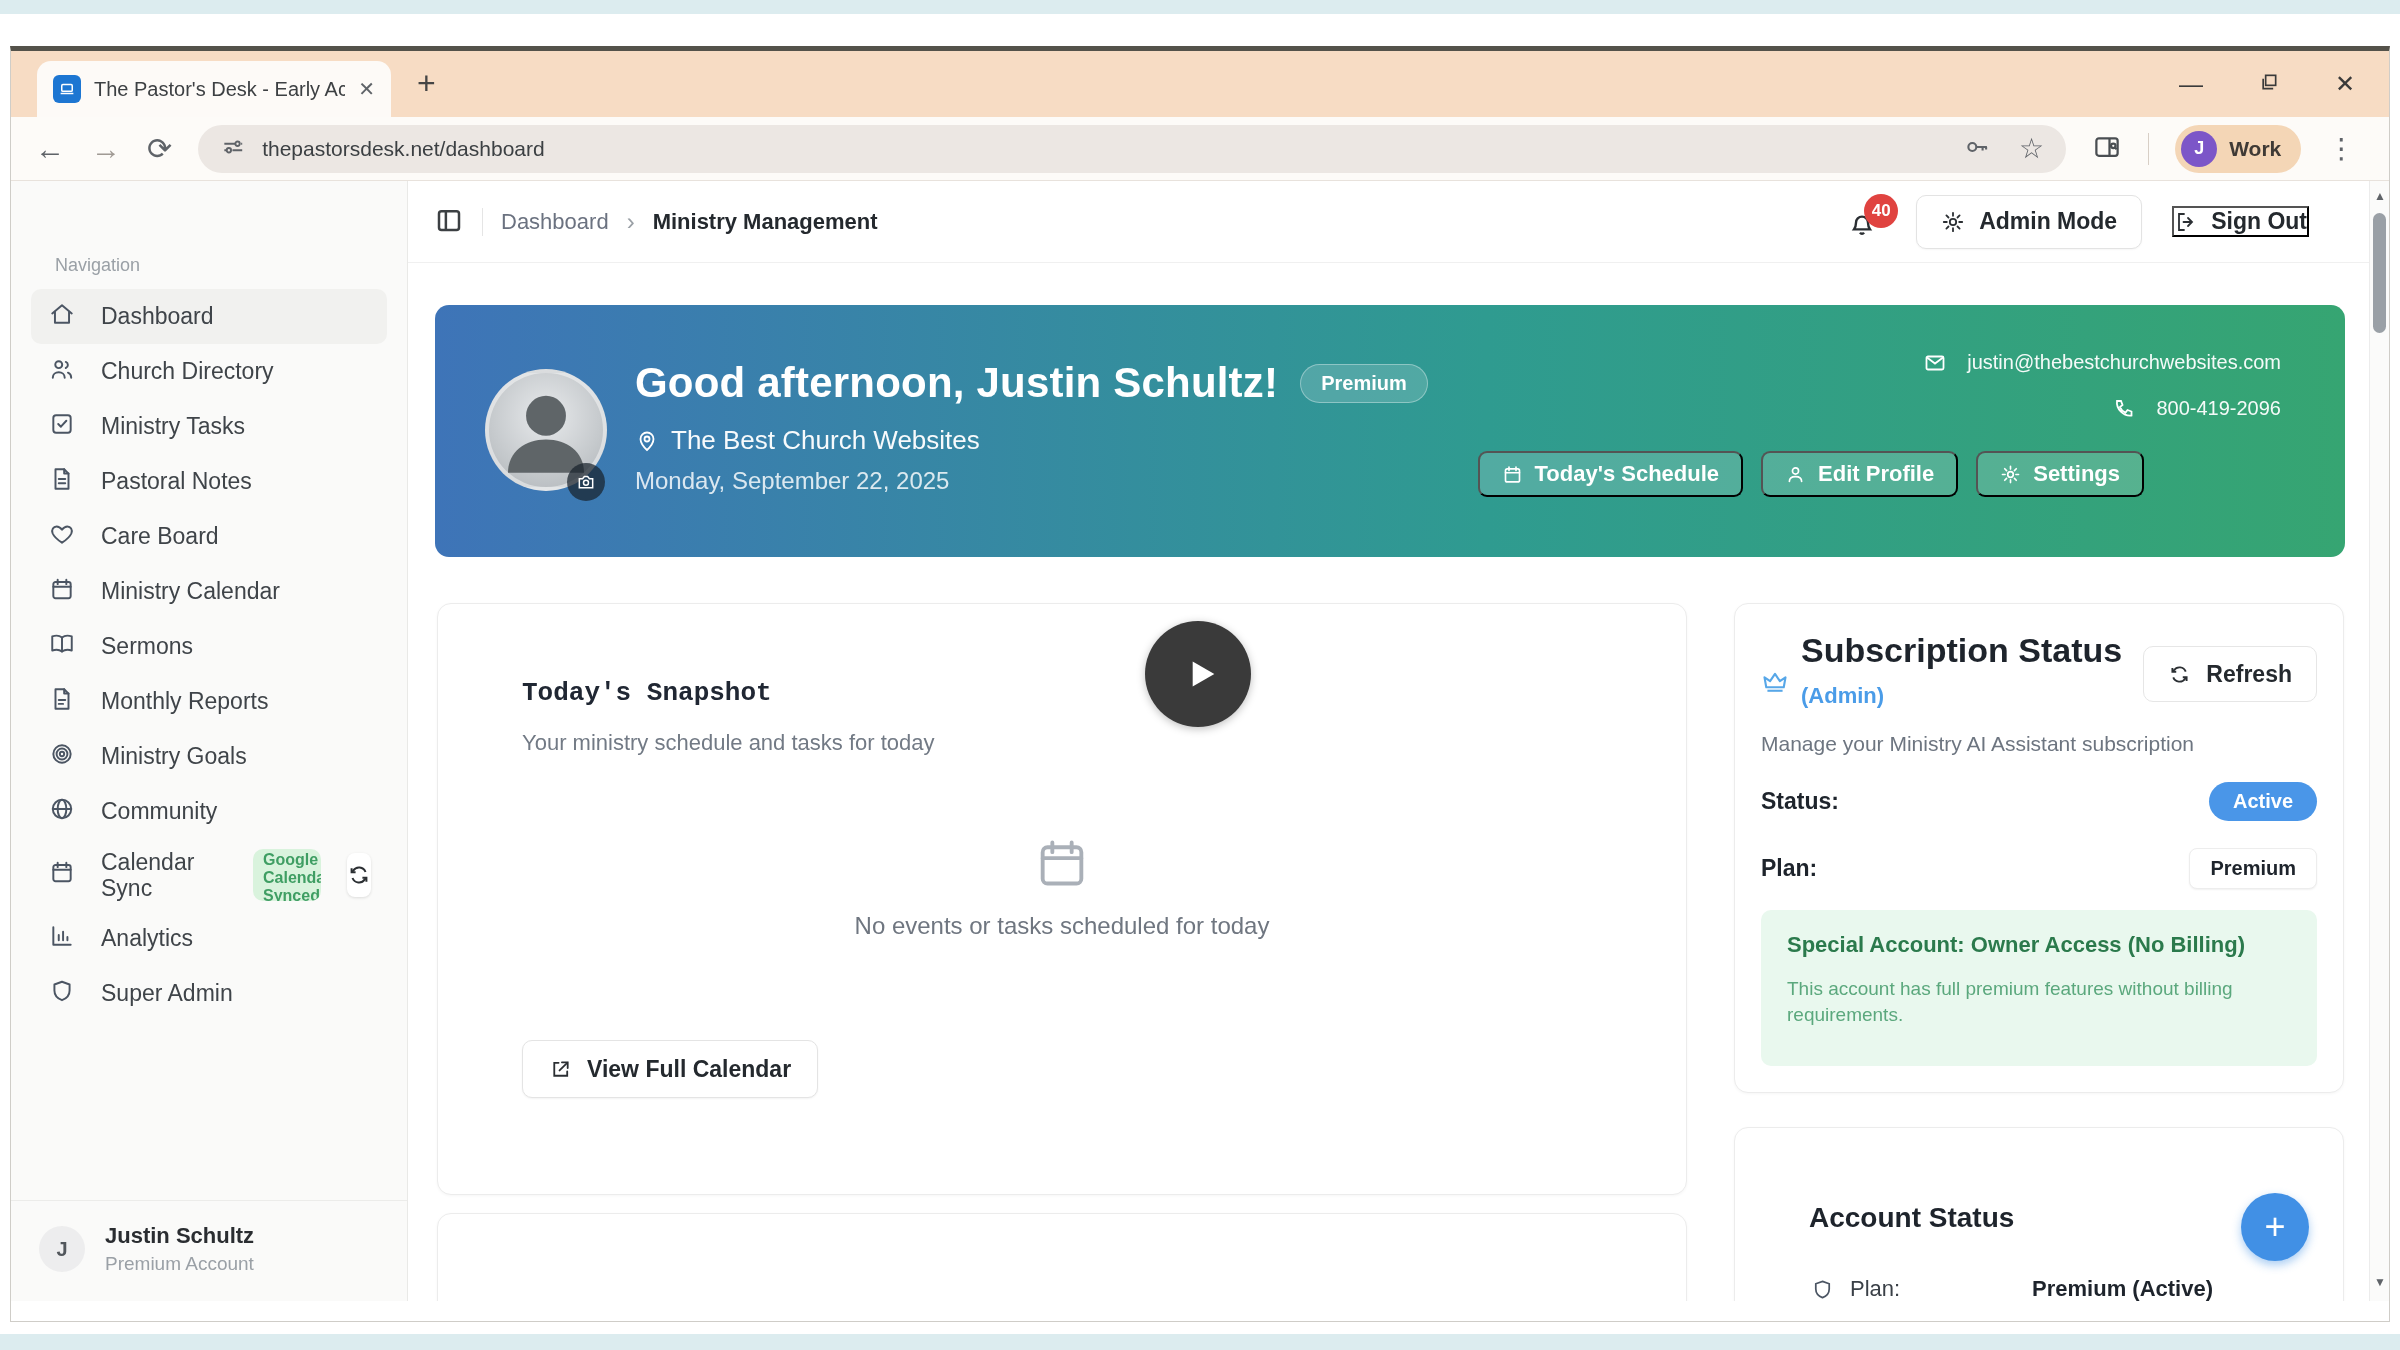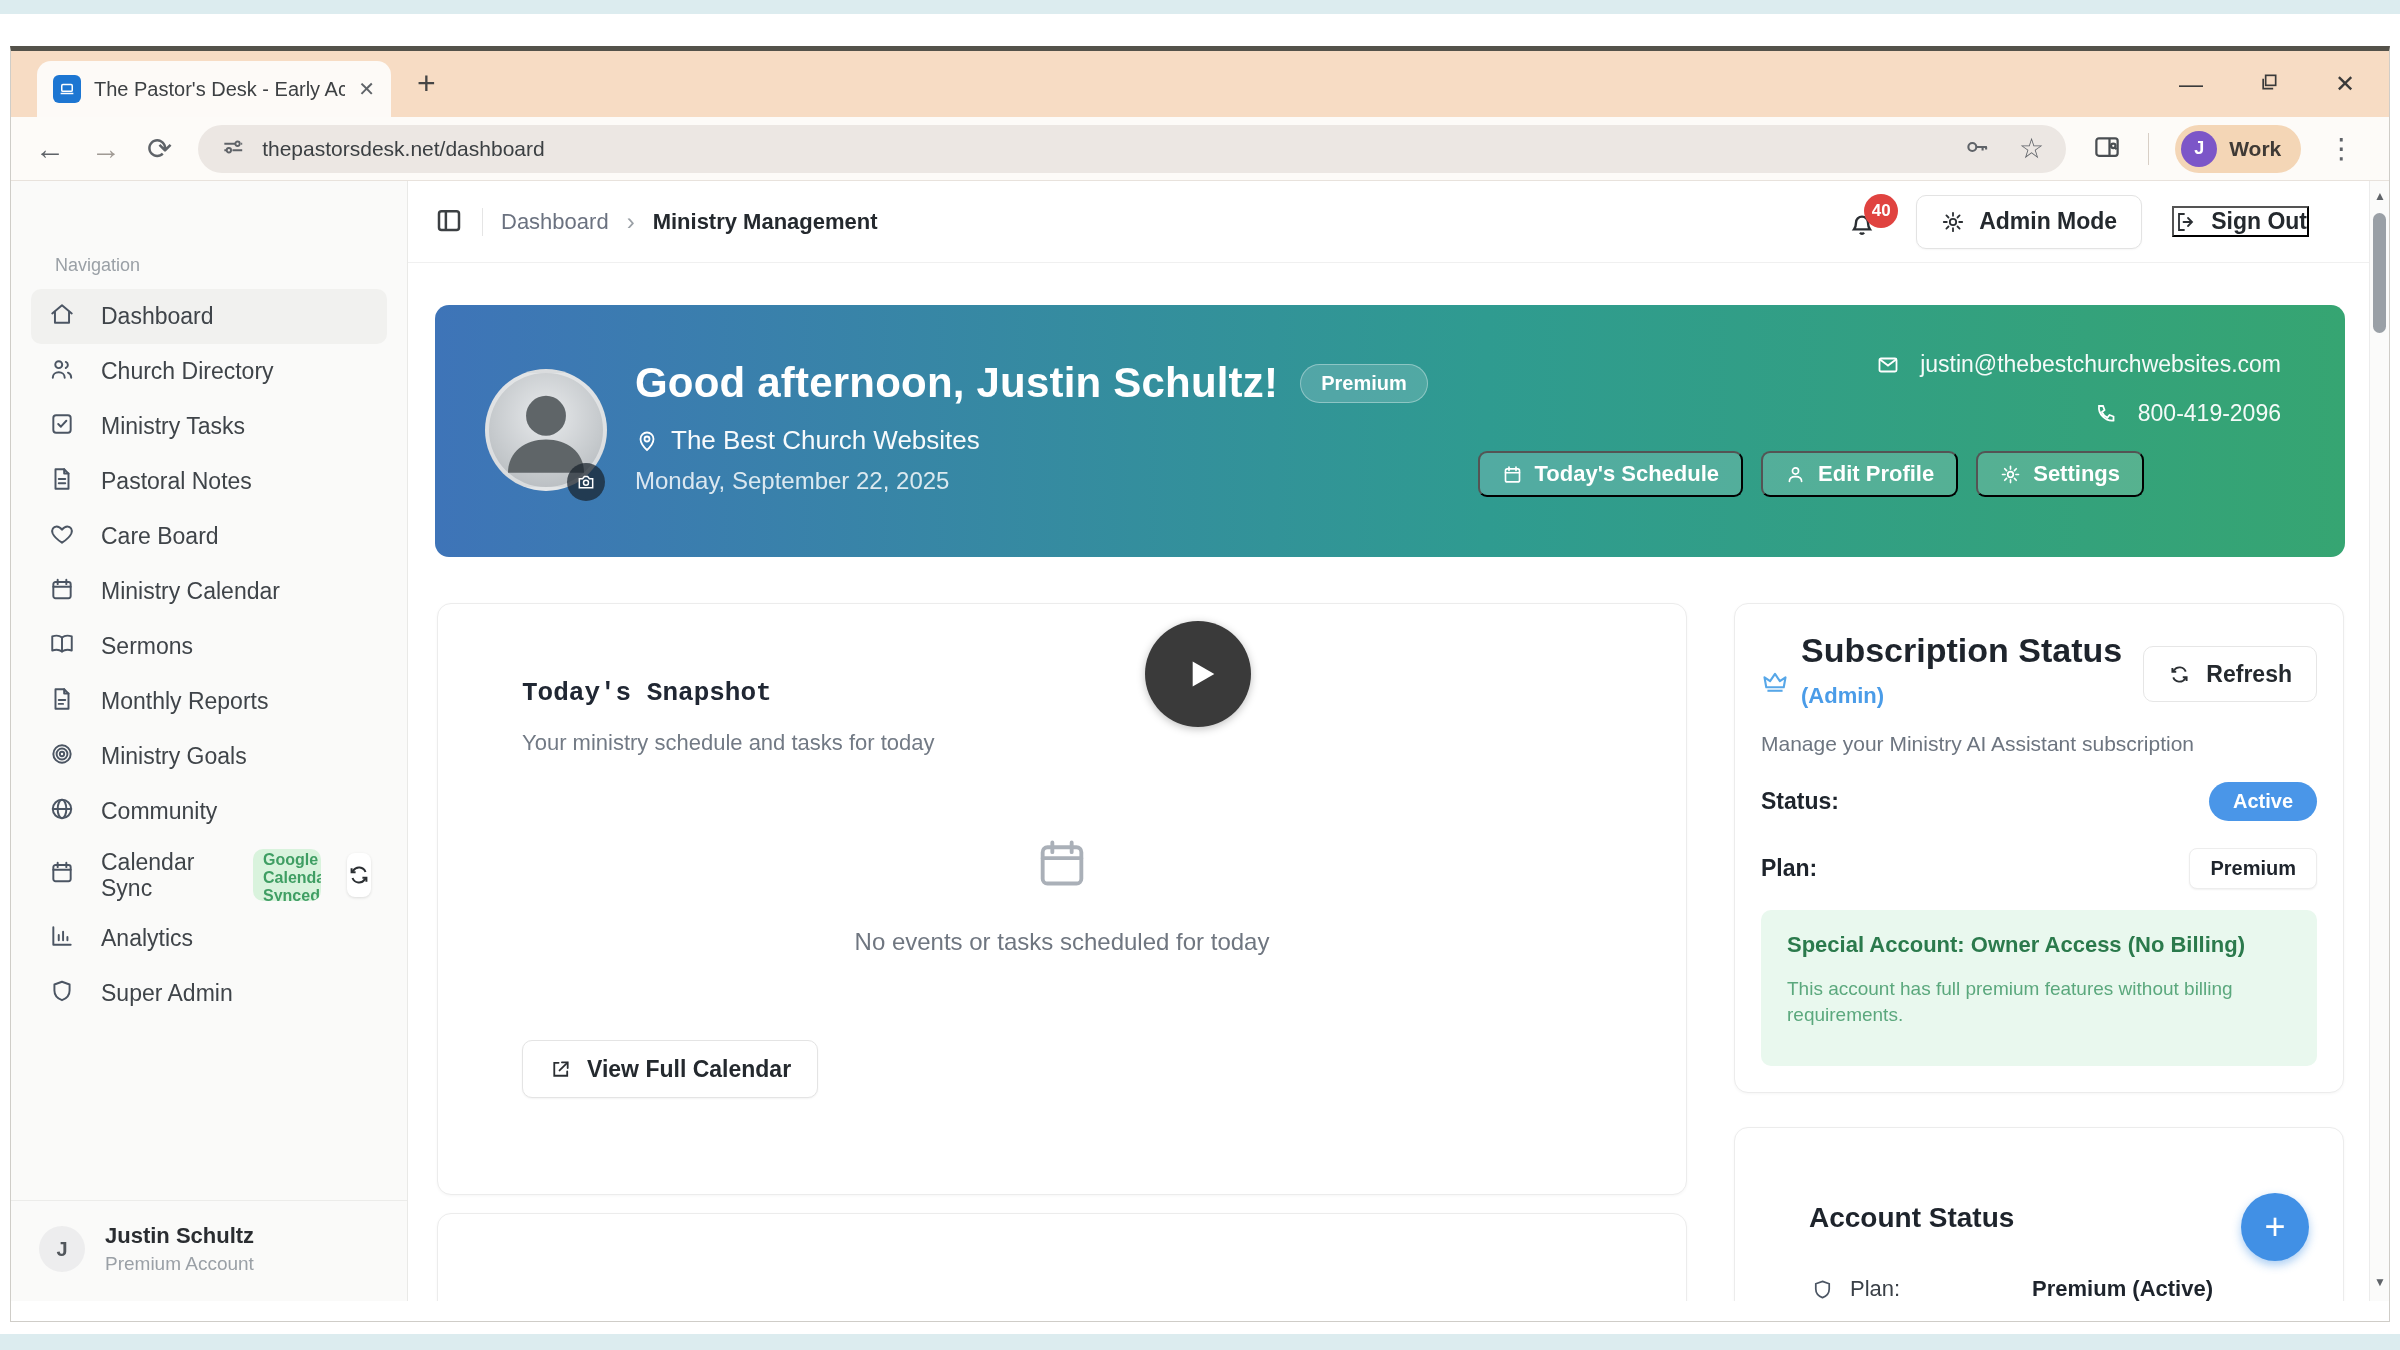--- a/index.html
+++ b/index.html
@@ -106,34 +106,34 @@
   .avatar-cam svg { width:20px; height:20px; stroke:#fff; fill:none; stroke-width:1.8; }
   .greet-row { position:absolute; left:200px; top:54px; display:flex; align-items:center; gap:22px; }
   .greet-row h1 { font-size:42px; font-weight:700; color:#ffffff; letter-spacing:.2px; }
   .premium-pill { padding:7px 20px; border-radius:999px; background:rgba(255,255,255,.16); border:1px solid rgba(255,255,255,.35);
                   color:#fff; font-size:20px; font-weight:600; }
   .church-row { position:absolute; left:200px; top:120px; display:flex; align-items:center; gap:12px;
                 color:rgba(255,255,255,.96); font-size:26px; }
   .church-row svg { width:24px; height:24px; stroke:#fff; fill:none; stroke-width:1.8; }
   .date-row { position:absolute; left:200px; top:162px; color:rgba(255,255,255,.82); font-size:24px; }
   .contact { position:absolute; right:64px; top:46px; display:flex; flex-direction:column; gap:22px; align-items:flex-end; }
-  .contact .crow { display:flex; align-items:center; gap:20px; color:rgba(255,255,255,.95); font-size:23px; }
+  .contact .crow { display:flex; align-items:flex-start; gap:20px; color:rgba(255,255,255,.95); font-size:20px; }
   .contact svg { width:24px; height:24px; stroke:#fff; fill:none; stroke-width:1.8; }
   .banner-btns { position:absolute; right:201px; top:146px; display:flex; gap:18px; }
   .bbtn { height:46px; padding:0 22px; border-radius:9px; background:rgba(255,255,255,.17);
           display:flex; align-items:center; gap:12px; color:#fff; font-size:22px; font-weight:600; }
   .bbtn svg { width:21px; height:21px; stroke:#fff; fill:none; stroke-width:1.9; stroke-linecap:round; }
 
   
   .card { position:absolute; background:#fff; border:1px solid #ececec; border-radius:14px; box-shadow:0 1px 3px rgba(0,0,0,.04); }
   .card-left { left:29px; top:422px; width:1250px; height:592px; }
   .card-sliver { left:29px; top:1032px; width:1250px; height:120px; border-radius:14px 14px 0 0; }
   .card-title { position:absolute; left:84px; top:74px; font-size:26px; font-weight:700; color:#202733;font-family:Liberation Mono, monospace; }
   .card-sub { position:absolute; left:84px; top:126px; font-size:22px; color:#727a85; }
-  .empty-wrap { position:absolute; left:0; right:0; top:230px; display:flex; flex-direction:column; align-items:center; gap:36px; }
+  .empty-wrap { position:absolute; left:0; right:0; top:230px; display:flex; flex-direction:column; align-items:center; gap:20px; }
   .empty-wrap svg { width:58px; height:58px; stroke:#aab0b8; fill:none; stroke-width:1.6; stroke-linecap:round; }
   .empty-text { font-size:24px; color:#6f7680; }
   .btn-outline { position:absolute; left:84px; top:436px; height:58px; padding:0 26px; border:1px solid #e4e4e4; border-radius:10px;
                  background:#fff; display:flex; align-items:center; gap:15px; font-size:23px; font-weight:600; color:#24292e;
                  box-shadow:0 1px 2px rgba(0,0,0,.05); }
   .btn-outline svg { width:23px; height:23px; stroke:#2b2f33; fill:none; stroke-width:1.9; stroke-linecap:round; }
 
   .play-overlay { position:absolute; left:737px; top:440px; width:106px; height:106px; border-radius:50%;
                   background:#3a3a3a; display:flex; align-items:center; justify-content:center; box-shadow:0 2px 8px rgba(0,0,0,.25); }
   .play-overlay svg { width:40px; height:40px; margin-left:6px; }

